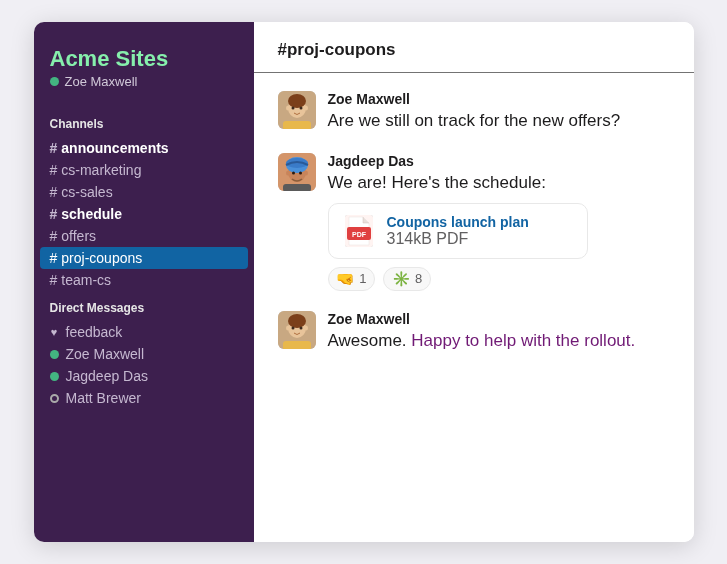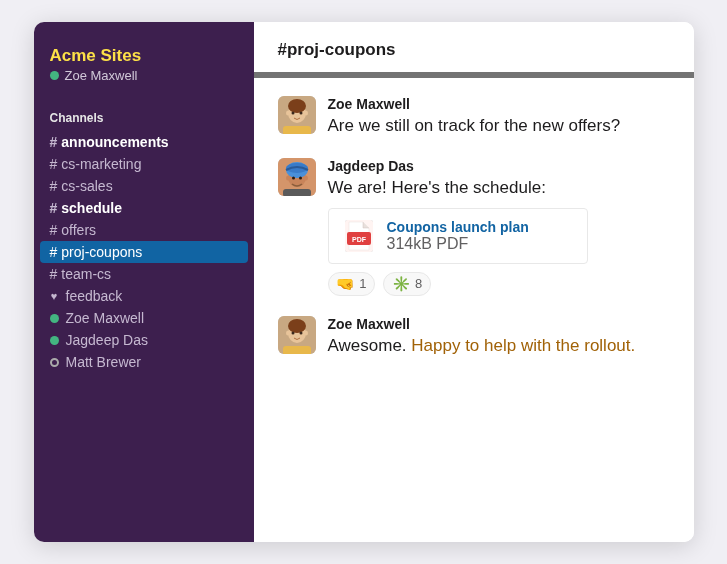--- a/index.html
+++ b/index.html
@@ -23,22 +23,22 @@
     
     .sidebar {
       width: 220px;
       background: #3d1f4e;
       flex-shrink: 0;
       padding: 24px 0 16px 0;
       display: flex;
       flex-direction: column;
     }
     .workspace-name {
-      color: #fde047;
-      font-size: 17px;
+      color: #86efac;
+      font-size: 22px;
       font-weight: 700;
       padding: 0 16px 2px 16px;
     }
     .user-status {
       display: flex;
       align-items: center;
       gap: 6px;
       padding: 0 16px 18px 16px;
     }
     .status-dot {
@@ -119,21 +119,21 @@
 
     
     .main {
       flex: 1;
       display: flex;
       flex-direction: column;
       background: #fff;
     }
     .channel-header {
       padding: 18px 24px 12px 24px;
-      border-bottom: 6px solid #737373;
+      border-bottom: 1px solid #737373;
     }
     .channel-header-title {
       font-size: 17px;
       font-weight: 700;
       color: #1d1c1d;
     }
     .messages-area {
       flex: 1;
       padding: 18px 24px;
       display: flex;
@@ -166,27 +166,27 @@
       font-weight: 700;
       color: #1d1c1d;
       margin-bottom: 2px;
     }
     .message-text {
       font-size: 17px;
       color: #1d1c1d;
       line-height: 1.4;
     }
     .message-text a, .message-text .link-text {
-      color: #a16207;
+      color: #701a75;
       text-decoration: none;
     }
     .file-attachment {
       margin-top: 8px;
       border: 1px solid #e8e8e8;
-      border-radius: 4px;
+      border-radius: 10px;
       padding: 10px 14px;
       display: flex;
       align-items: center;
       gap: 12px;
       max-width: 260px;
       background: #fff;
     }
     .file-icon {
       width: 32px;
       height: 32px;
@@ -269,20 +269,21 @@
     </div>
     <div class="channel-item active">
       <span class="channel-hash">#</span>
       <span>proj-coupons</span>
     </div>
     <div class="channel-item">
       <span class="channel-hash">#</span>
       <span>team-cs</span>
     </div>
 
+    <div class="section-label">Direct Messages</div>
 
     <div class="dm-item">
       <div class="dm-dot heart">♥</div>
       <span>feedback</span>
     </div>
     <div class="dm-item">
       <div class="dm-dot"></div>
       <span>Zoe Maxwell</span>
     </div>
     <div class="dm-item">

